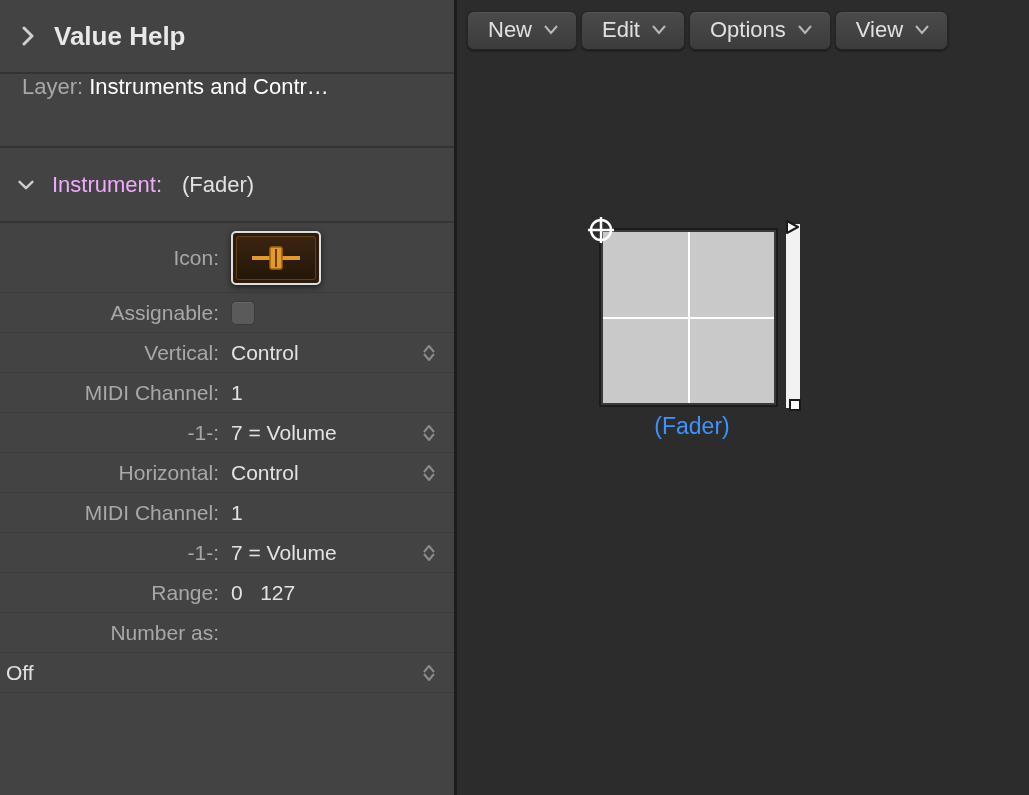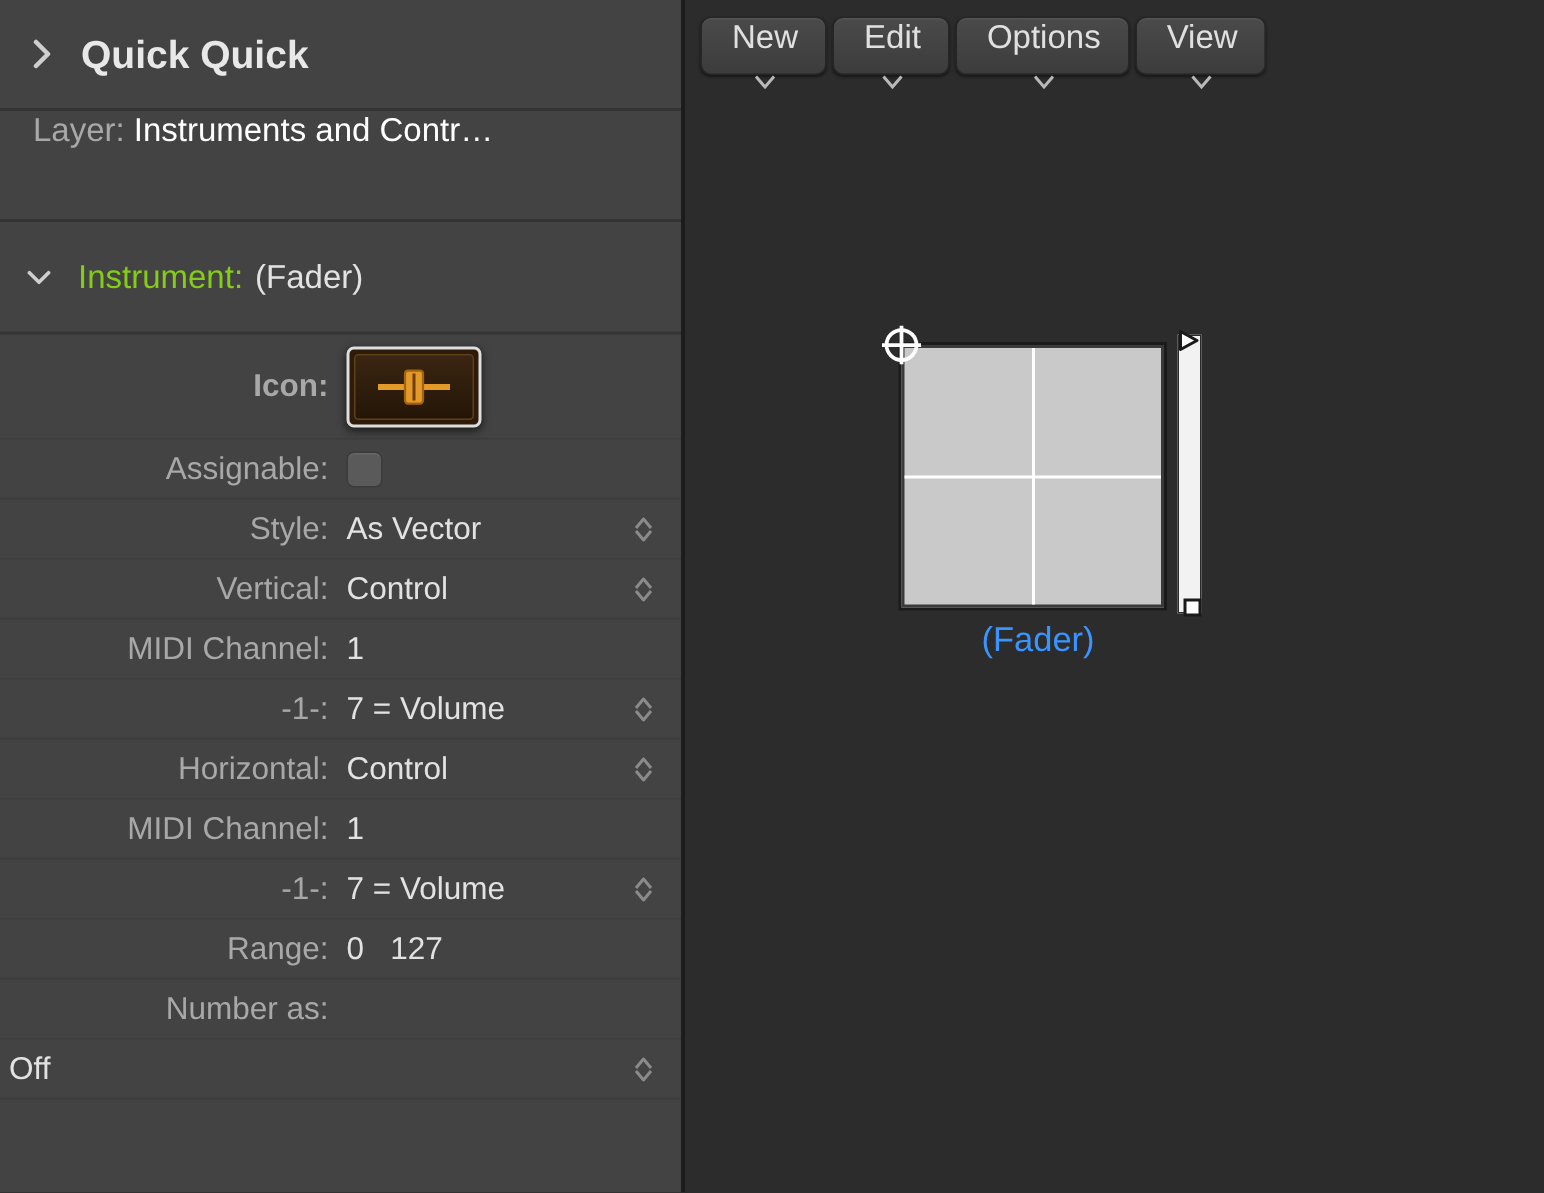--- a/index.html
+++ b/index.html
@@ -65,32 +65,32 @@
     padding-left: 14px;
     border-bottom: 2px solid #353535;
     background: #434343;
   }
   .inst-header .chevron-down {
     width: 16px; height: 16px;
     display: inline-flex; align-items: center; justify-content: center;
     margin-right: 18px;
     margin-left: 4px;
   }
-  .inst-header .key { color: #84cc16; font-size: 22px; margin-right: 8px; }
+  .inst-header .key { color: #f0abfc; font-size: 22px; margin-right: 20px; }
   .inst-header .val { color: #e2e2e2; font-size: 22px; }
   
   .props { display: flex; flex-direction: column; flex: 1; }
   .prop-row {
     height: 40px;
     display: flex;
     align-items: center;
     border-bottom: 1px solid #3c3c3c;
     font-size: 20px;
   }
-  .prop-row.icon-row { height: 70px; font-weight: bold; }
+  .prop-row.icon-row { height: 70px; }
   .prop-row .plabel {
     width: 225px;
     padding-right: 6px;
     text-align: right;
     color: #a8a8a8;
     font-size: 21px;
   }
   .prop-row .pval {
     flex: 1;
     display: flex;
@@ -150,21 +150,20 @@
     background: linear-gradient(#4a4a4a, #3c3c3c);
     border: 1px solid #262626;
     border-radius: 7px;
     color: #e0e0e0;
     font-size: 22px;
     padding: 0 18px 0 20px;
     display: flex;
     align-items: center;
     gap: 12px;
     box-shadow: inset 0 1px 0 rgba(255,255,255,0.06), 0 1px 2px rgba(0,0,0,0.5);
-    flex-direction: column;
   }
   .tool-btn .caret { display: inline-flex; }
   
   .canvas {
     flex: 1;
     position: relative;
     background: #2c2c2c;
   }
   .fader-obj {
     position: absolute;
@@ -218,21 +217,21 @@
 <body>
 
 <div class="sidebar">
 
   <div class="qh-header">
     <span class="chevron-right">
       <svg width="14" height="20" viewBox="0 0 14 20">
           <path d="M3 2 L11 10 L3 18" fill="none" stroke="#cfcfcf" stroke-width="3" stroke-linecap="round" stroke-linejoin="round"></path>
         </svg>
     </span>
-    <span class="label">Quick Quick</span>
+    <span class="label">Value Help</span>
   </div>
 
   <div class="layer-row">
     <span class="key">Layer:</span>
     <span class="val">Instruments and Contr…</span>
   </div>
 
   <div class="inst-header">
     <span class="chevron-down">
       <svg width="20" height="14" viewBox="0 0 20 14">
@@ -260,34 +259,20 @@
       </div>
     </div>
 
     <div class="prop-row">
       <div class="plabel">Assignable:</div>
       <div class="pval">
         <div class="checkbox"></div>
       </div>
     </div>
 
-    <div class="prop-row">
-      <div class="plabel">Style:</div>
-      <div class="pval">
-        <span>As Vector</span>
-        <span class="stepper">
-          <svg width="12" height="8">
-              <path d="M1 7 L6 1 L11 7" fill="none" stroke="#8b8b8b" stroke-width="2"></path>
-            </svg>
-          <svg width="12" height="8">
-              <path d="M1 1 L6 7 L11 1" fill="none" stroke="#8b8b8b" stroke-width="2"></path>
-            </svg>
-        </span>
-      </div>
-    </div>
 
     <div class="prop-row">
       <div class="plabel">Vertical:</div>
       <div class="pval">
         <span>Control</span>
         <span class="stepper">
           <svg width="12" height="8">
               <path d="M1 7 L6 1 L11 7" fill="none" stroke="#8b8b8b" stroke-width="2"></path>
             </svg>
           <svg width="12" height="8">

